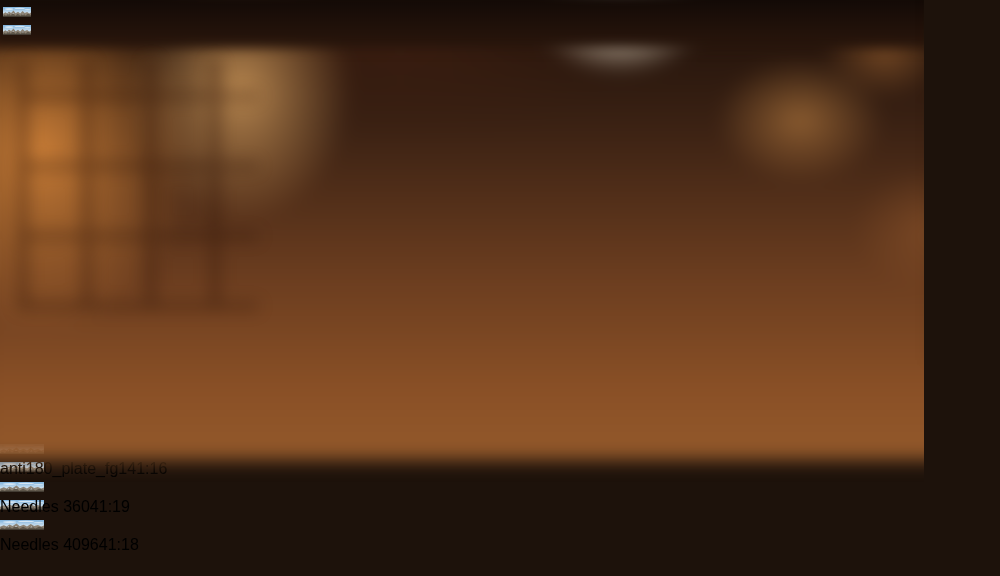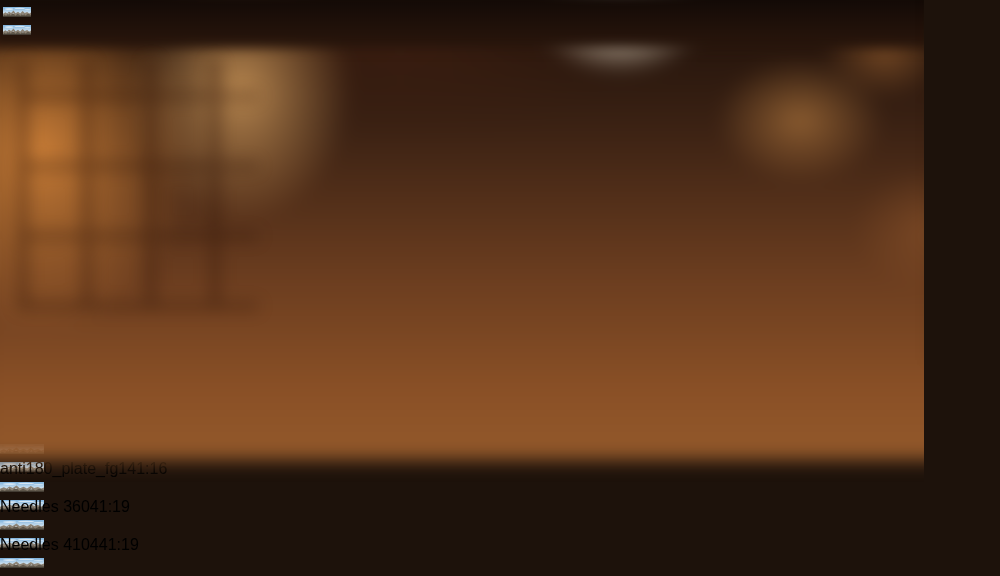--- a/index.html
+++ b/index.html
@@ -364,31 +364,20 @@
             <div class="th">
                 <div class="stack" style="width:44px;height:20px;border:none">
               <svg width="44" height="10">
                     <use href="#pano"></use>
                   </svg><svg width="44" height="10">
                     <use href="#pano"></use>
                   </svg></div>
               </div>
             <div class="lbl"><span class="nm">Needles 360</span><span>41:19</span></div>
           </div>
-          <div class="cell" style="left:53px;top:33px">
-            <div class="th">
-                <div class="stack" style="width:44px;height:20px;border:none">
-              <svg width="44" height="10">
-                    <use href="#pano"></use>
-                  </svg><svg width="44" height="10">
-                    <use href="#pano"></use>
-                  </svg></div>
-              </div>
-            <div class="lbl"><span class="nm">Needles 4104</span><span>41:19</span></div>
-          </div>
           <div class="cell sel" style="left:104px;top:33px">
             <div class="th">
                 <div class="stack" style="width:44px;height:20px;border:none">
               <svg width="44" height="10">
                     <use href="#pano"></use>
                   </svg></div>
               </div>
             <div class="lbl"><span class="nm">Needles 4096</span><span>41:18</span></div>
           </div>
         </div>

